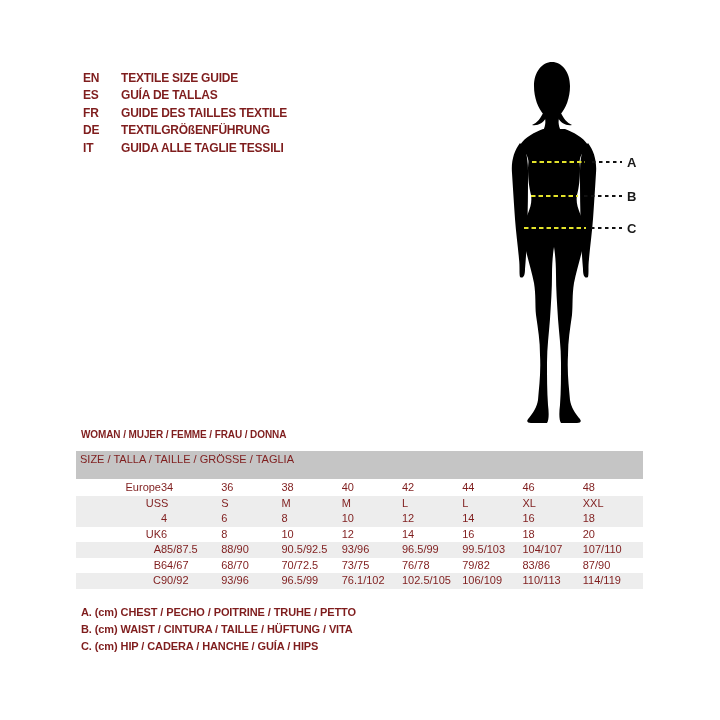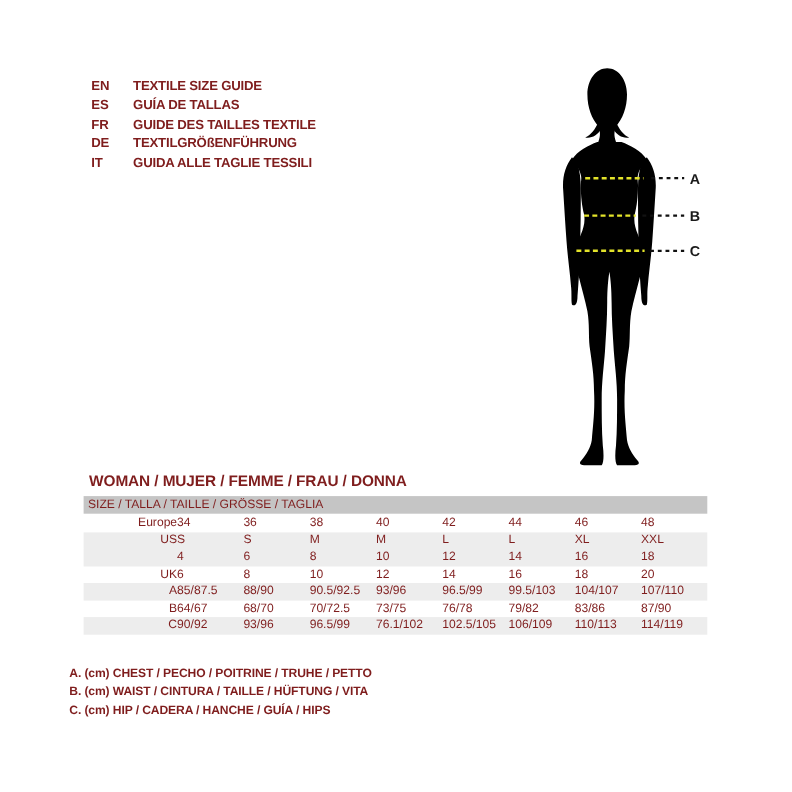--- a/index.html
+++ b/index.html
@@ -12,32 +12,32 @@
   .lang-list { position:absolute; left:83px; top:70px; }
   .lang-row { display:flex; font-size:12px; font-weight:bold; line-height:17.4px; letter-spacing:-0.2px; }
   .lang-code { width:38px; }
 
   
   .figure-wrap { position:absolute; left:495px; top:55px; width:155px; height:375px; }
   .figure-wrap svg { display:block; }
   .measure-letter { font-family:"Liberation Sans", sans-serif; font-size:13px; font-weight:bold; fill:#1a1a1a; }
 
   
-  .woman-line { position:absolute; left:81px; top:429px; font-size:14px; font-weight:bold; letter-spacing:-0.1px; }
+  .woman-line { position:absolute; left:81px; top:429px; font-size:10px; font-weight:bold; letter-spacing:-0.1px; }
 
   
   .size-table { position:absolute; left:76px; top:451px; width:567px; font-size:11px; }
-  .t-header { background:#c5c5c5; height:16px; line-height:16px; padding-left:4px; margin-bottom:1px; }
+  .t-header { background:#c5c5c5; height:28px; line-height:16px; padding-left:4px; margin-bottom:1px; }
   .t-row { display:grid; grid-template-columns:85px repeat(8, 1fr); height:15.5px; line-height:15.5px; }
   .t-row.gray { background:#ededed; }
   .t-label { padding-left:4px; text-align:right; }
   .t-cell { text-align:left; }
 
   
-  .legend { position:absolute; left:63px; top:604px; font-size:11px; font-weight:bold; line-height:17.2px; letter-spacing:-0.1px; }
+  .legend { position:absolute; left:81px; top:604px; font-size:11px; font-weight:bold; line-height:17.2px; letter-spacing:-0.1px; }
 </style>
 </head>
 <body>
 
 <div id="page">
 
   <div class="lang-list">
     <div class="lang-row">
       <span class="lang-code">EN</span>
       <span class="lang-label">TEXTILE SIZE GUIDE</span>

